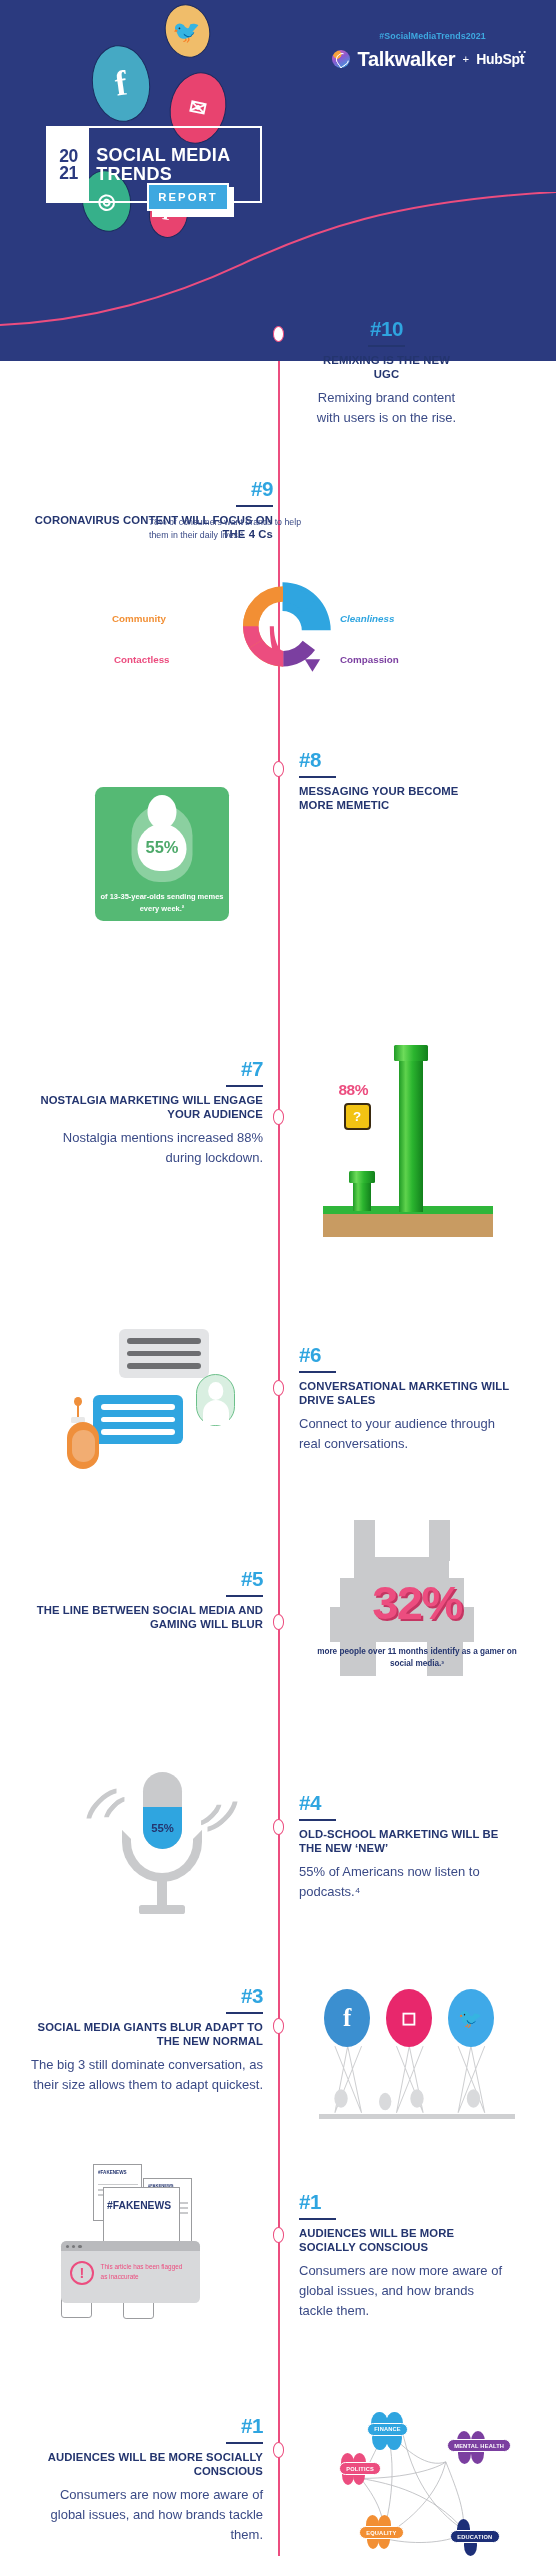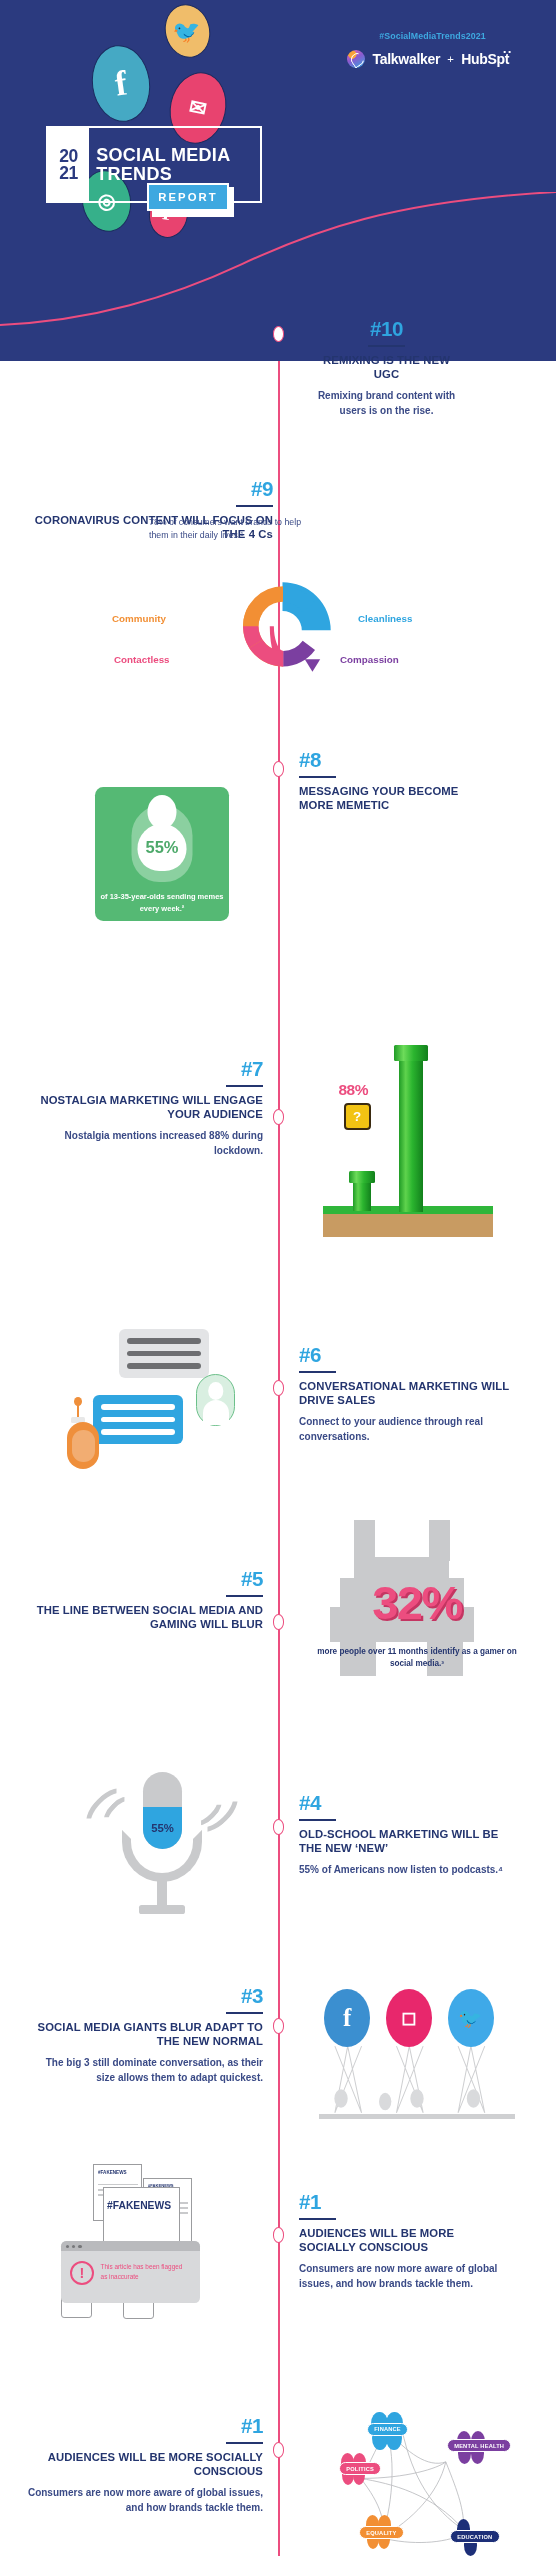--- a/index.html
+++ b/index.html
@@ -30,21 +30,21 @@
     background:
       radial-gradient(circle at 30% 25%, #f7a23b 0%, #f7a23b 22%, transparent 23%),
       linear-gradient(150deg,#f26fae 0%,#8a5ad0 45%,#2fa8e0 100%);
     position:relative; flex:0 0 auto;
   }
   .tw-mark::after{
     content:""; position:absolute; left:4.1px; top:3.6px; width:11.3px; height:11.3px;
     border-radius:50% 50% 50% 0; border:1.5px solid #fff; border-right-color:transparent;
     transform:rotate(-35deg);
   }
-  .logo-text { color:#fff; font-size:14px; font-weight:600; letter-spacing:-0.3px; }
+  .logo-text { color:#fff; font-size:20px; font-weight:600; letter-spacing:-0.3px; }
   .logo-plus { color:#fff; font-size:11.3px; font-weight:400; }
   .hub-text { color:#fff; font-size:14px; font-weight:700; letter-spacing:-0.3px; position:relative;}
   .hub-sprock{ position:relative; display:inline-block; }
   .hub-sprock::after{
     content:""; position:absolute; left:50%; top:-0.5px; transform:translateX(-50%);
     width:6.7px; height:6.7px;
     background:
       radial-gradient(circle at 1px 1px,#fff 1px,transparent 1.3px),
       radial-gradient(circle at 5.7px 1px,#fff 1px,transparent 1.3px),
       radial-gradient(circle at 3.3px 5.7px,#fff 1px,transparent 1.3px);
@@ -102,32 +102,32 @@
   .blk.left  { left:52px; text-align:right; }
   .num {
     font-size:20.6px; font-weight:bold; color:#2fa5e0; line-height:1; letter-spacing:-0.5px;
   }
   .rule { height:2.1px; background:#24356f; width:37px; margin:5.2px 0 7.2px; }
   .blk.left .rule { margin-left:auto; }
   .head {
     font-size:11.3px; font-weight:bold; color:#24356f; line-height:1.22; letter-spacing:0.1px;
   }
   .sub {
-    margin-top:6.2px; font-size:10px; color:#3a4a86; line-height:1.55; font-weight:700;
+    margin-top:6.2px; font-size:13px; color:#3a4a86; line-height:1.55; font-weight:400;
   }
 
   
   .nine-stat{
     position:absolute; left:149px; top:516px; width:170px; font-size:8.8px;
     color:#3a4a86; line-height:1.5;
   }
   .cs-wrap{ position:absolute; left:0; top:577px; width:556px; height:108px; }
   .cs-label{ position:absolute; font-size:9.8px; font-weight:bold; }
   .cs-community{ left:112px; top:613px; color:#f28f34; }
-  .cs-cleanliness{ left:358px; top:613px; color:#2fa5e0; }
+  .cs-cleanliness{ left:340px; top:613px; color:#2fa5e0;font-style:italic; }
   .cs-contactless{ left:114px; top:654px; color:#ec4d7f; }
   .cs-compassion{ left:340px; top:654px; color:#7b3fa0; }
 
   
   .meme-card{
     position:absolute; left:95px; top:787px; width:134px; height:134px;
     background:#55b974; border-radius:8.2px; color:#fff; text-align:center;
   }
   .meme-avatar{
     position:absolute; left:50%; top:17.5px; transform:translateX(-50%);

